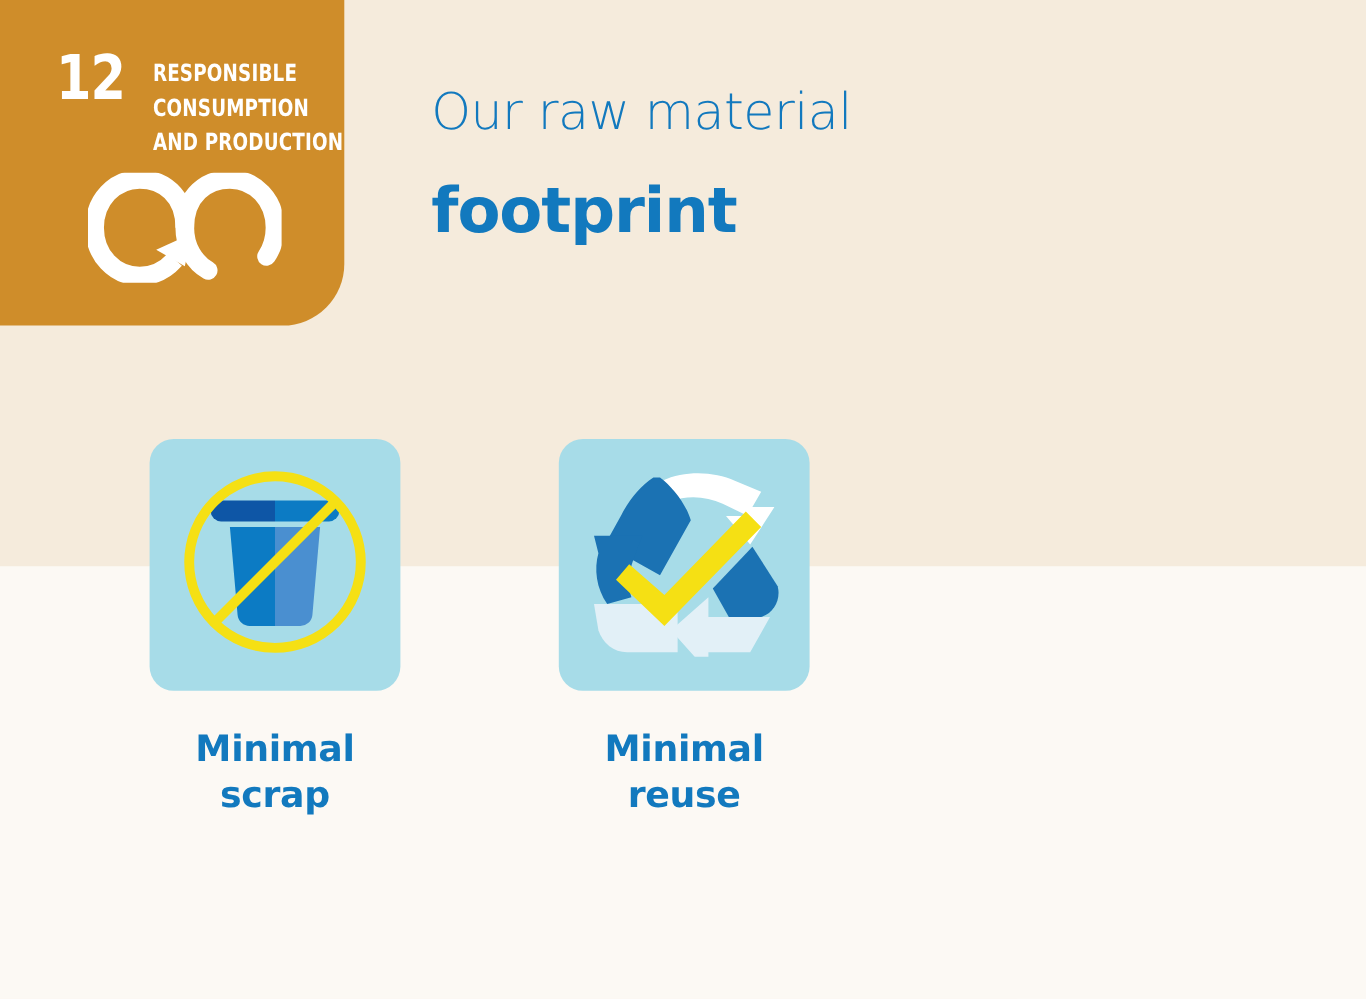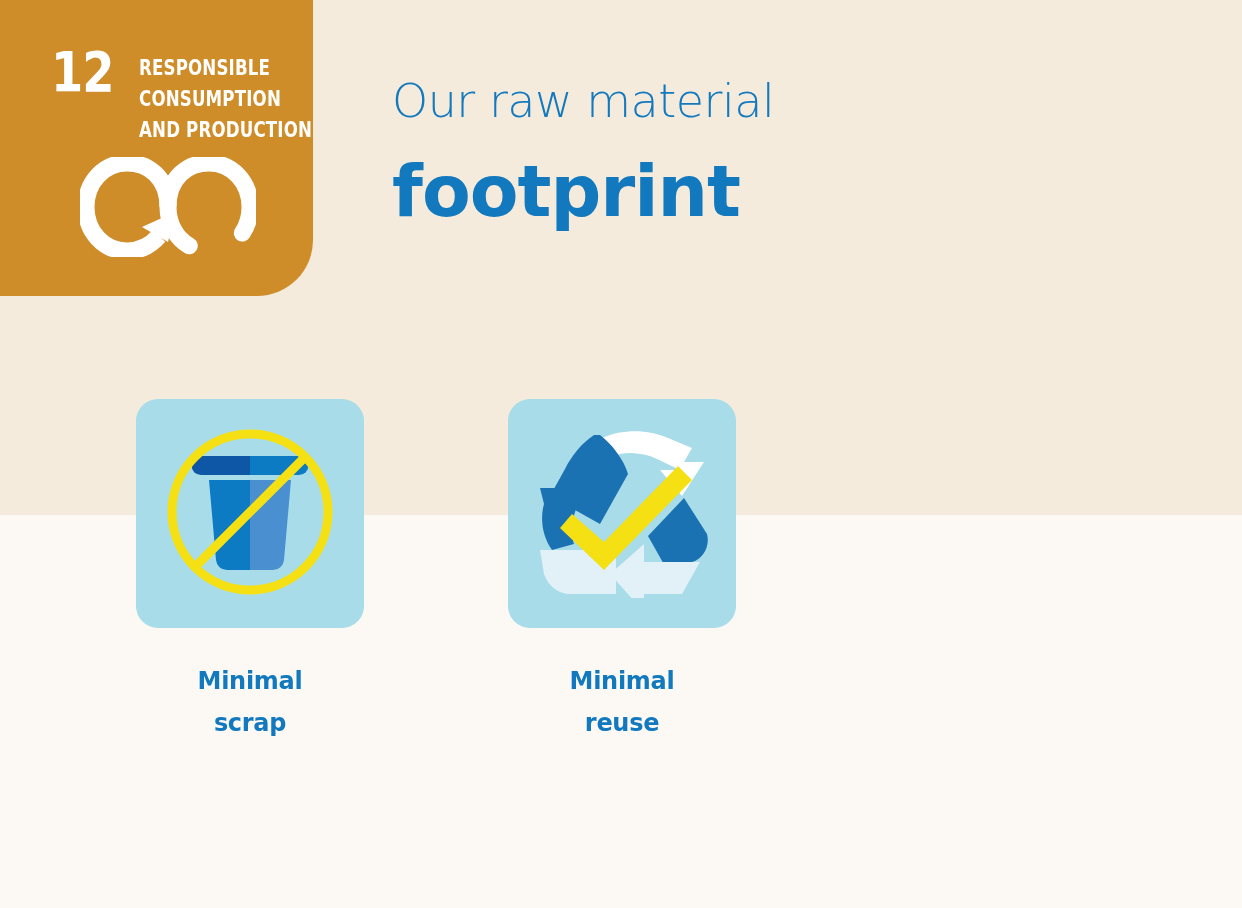--- a/index.html
+++ b/index.html
@@ -100,21 +100,21 @@
     font-weight: 300;
     font-size: 46px;
     line-height: 90px;
     letter-spacing: -0.5px;
     white-space: nowrap;
   }
   .heading-line2 {
     color: #1279BE;
     font-family: "DejaVu Sans", "Liberation Sans", sans-serif;
     font-weight: bold;
-    font-size: 71px;
+    font-size: 57px;
     line-height: 92px;
     letter-spacing: -1px;
     white-space: nowrap;
   }
 
   
   .cards {
     position: absolute;
     left: 136px;
     top: 399px;
@@ -134,21 +134,21 @@
     border-radius: 22px;
     display: flex;
     align-items: center;
     justify-content: center;
   }
   .card-label {
     margin-top: 32px;
     color: #1279BE;
     font-family: "DejaVu Sans", "Liberation Sans", sans-serif;
     font-weight: bold;
-    font-size: 24px;
+    font-size: 33px;
     line-height: 42px;
     text-align: center;
     white-space: pre-line;
     letter-spacing: -0.3px;
   }
 </style>
 </head>
 <body>
 
 <div id="slide">

